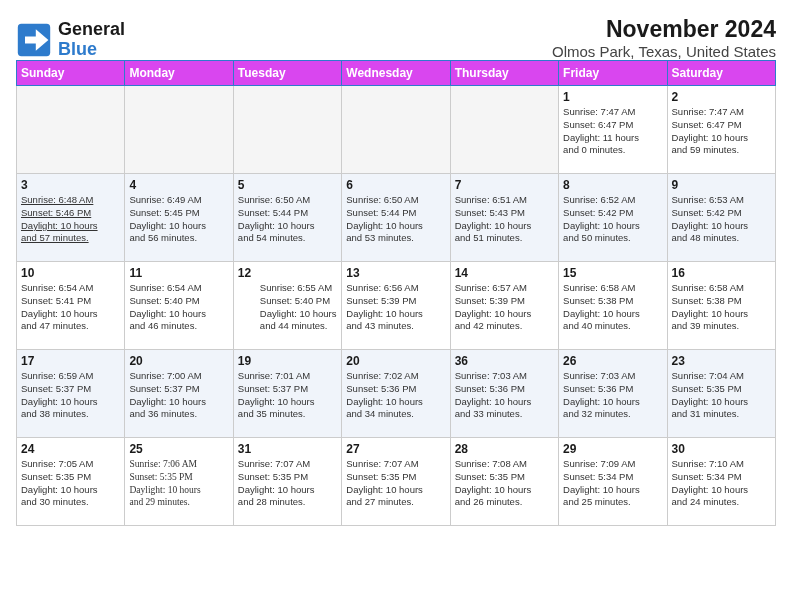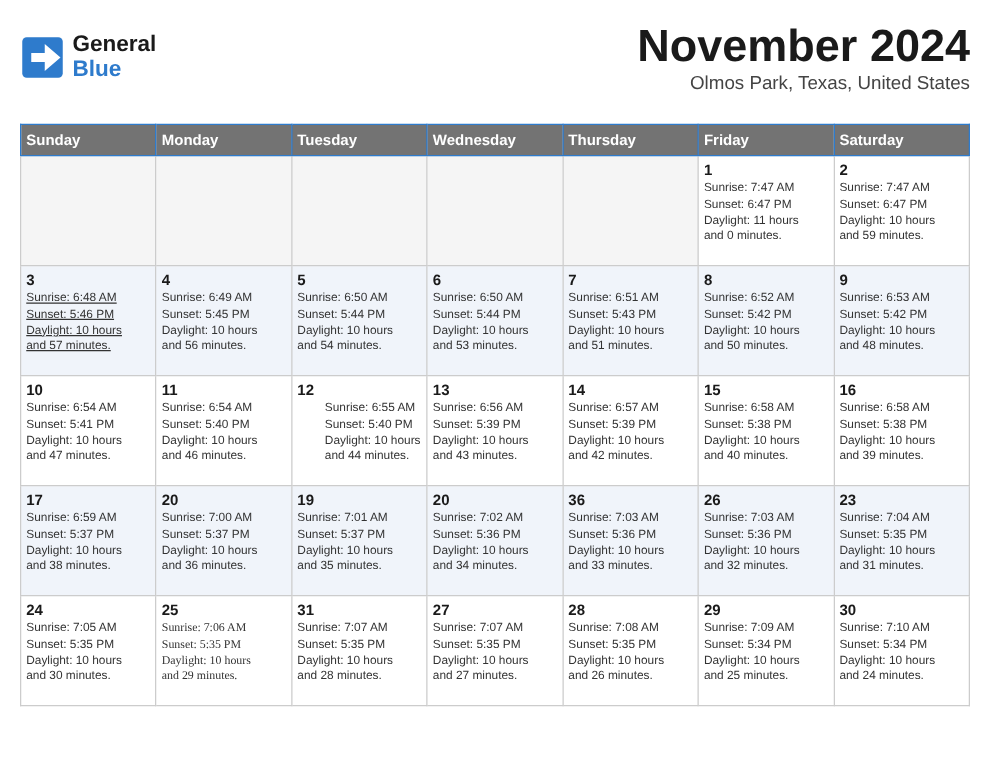--- a/index.html
+++ b/index.html
@@ -6,57 +6,57 @@
     body {
       font-family: Arial, sans-serif;
       background: #fff;
       width: 792px;
       min-height: 612px;
       padding: 16px;
     }
     .header-area {
       display: flex;
       justify-content: space-between;
-      align-items: center;
-      margin-bottom: 24px;
+      align-items: flex-end;
+      margin-bottom: 0;
     }
     .logo {
       display: flex;
       align-items: center;
       gap: 6px;
     }
     .logo-text {
       font-size: 18px;
       font-weight: bold;
       color: #1a1a1a;
       line-height: 1.1;
     }
     .logo-icon {
       width: 36px;
       height: 36px;
     }
     .title-area {
       text-align: right;
     }
     .month-title {
-      font-size: 36px;
+      font-size: 23px;
       font-weight: bold;
       color: #1a1a1a;
     }
     .location {
       font-size: 15px;
       color: #444;
     }
     table {
       width: 100%;
       border-collapse: collapse;
       table-layout: fixed;
     }
     th {
-      background: #737373;
+      background: #d946ef;
       color: #fff;
       font-size: 12px;
       font-weight: bold;
       padding: 5px 4px;
       text-align: left;
       border: 1px solid #2e7bcc;
     }
     td {
       border: 1px solid #ccc;
       vertical-align: top;

